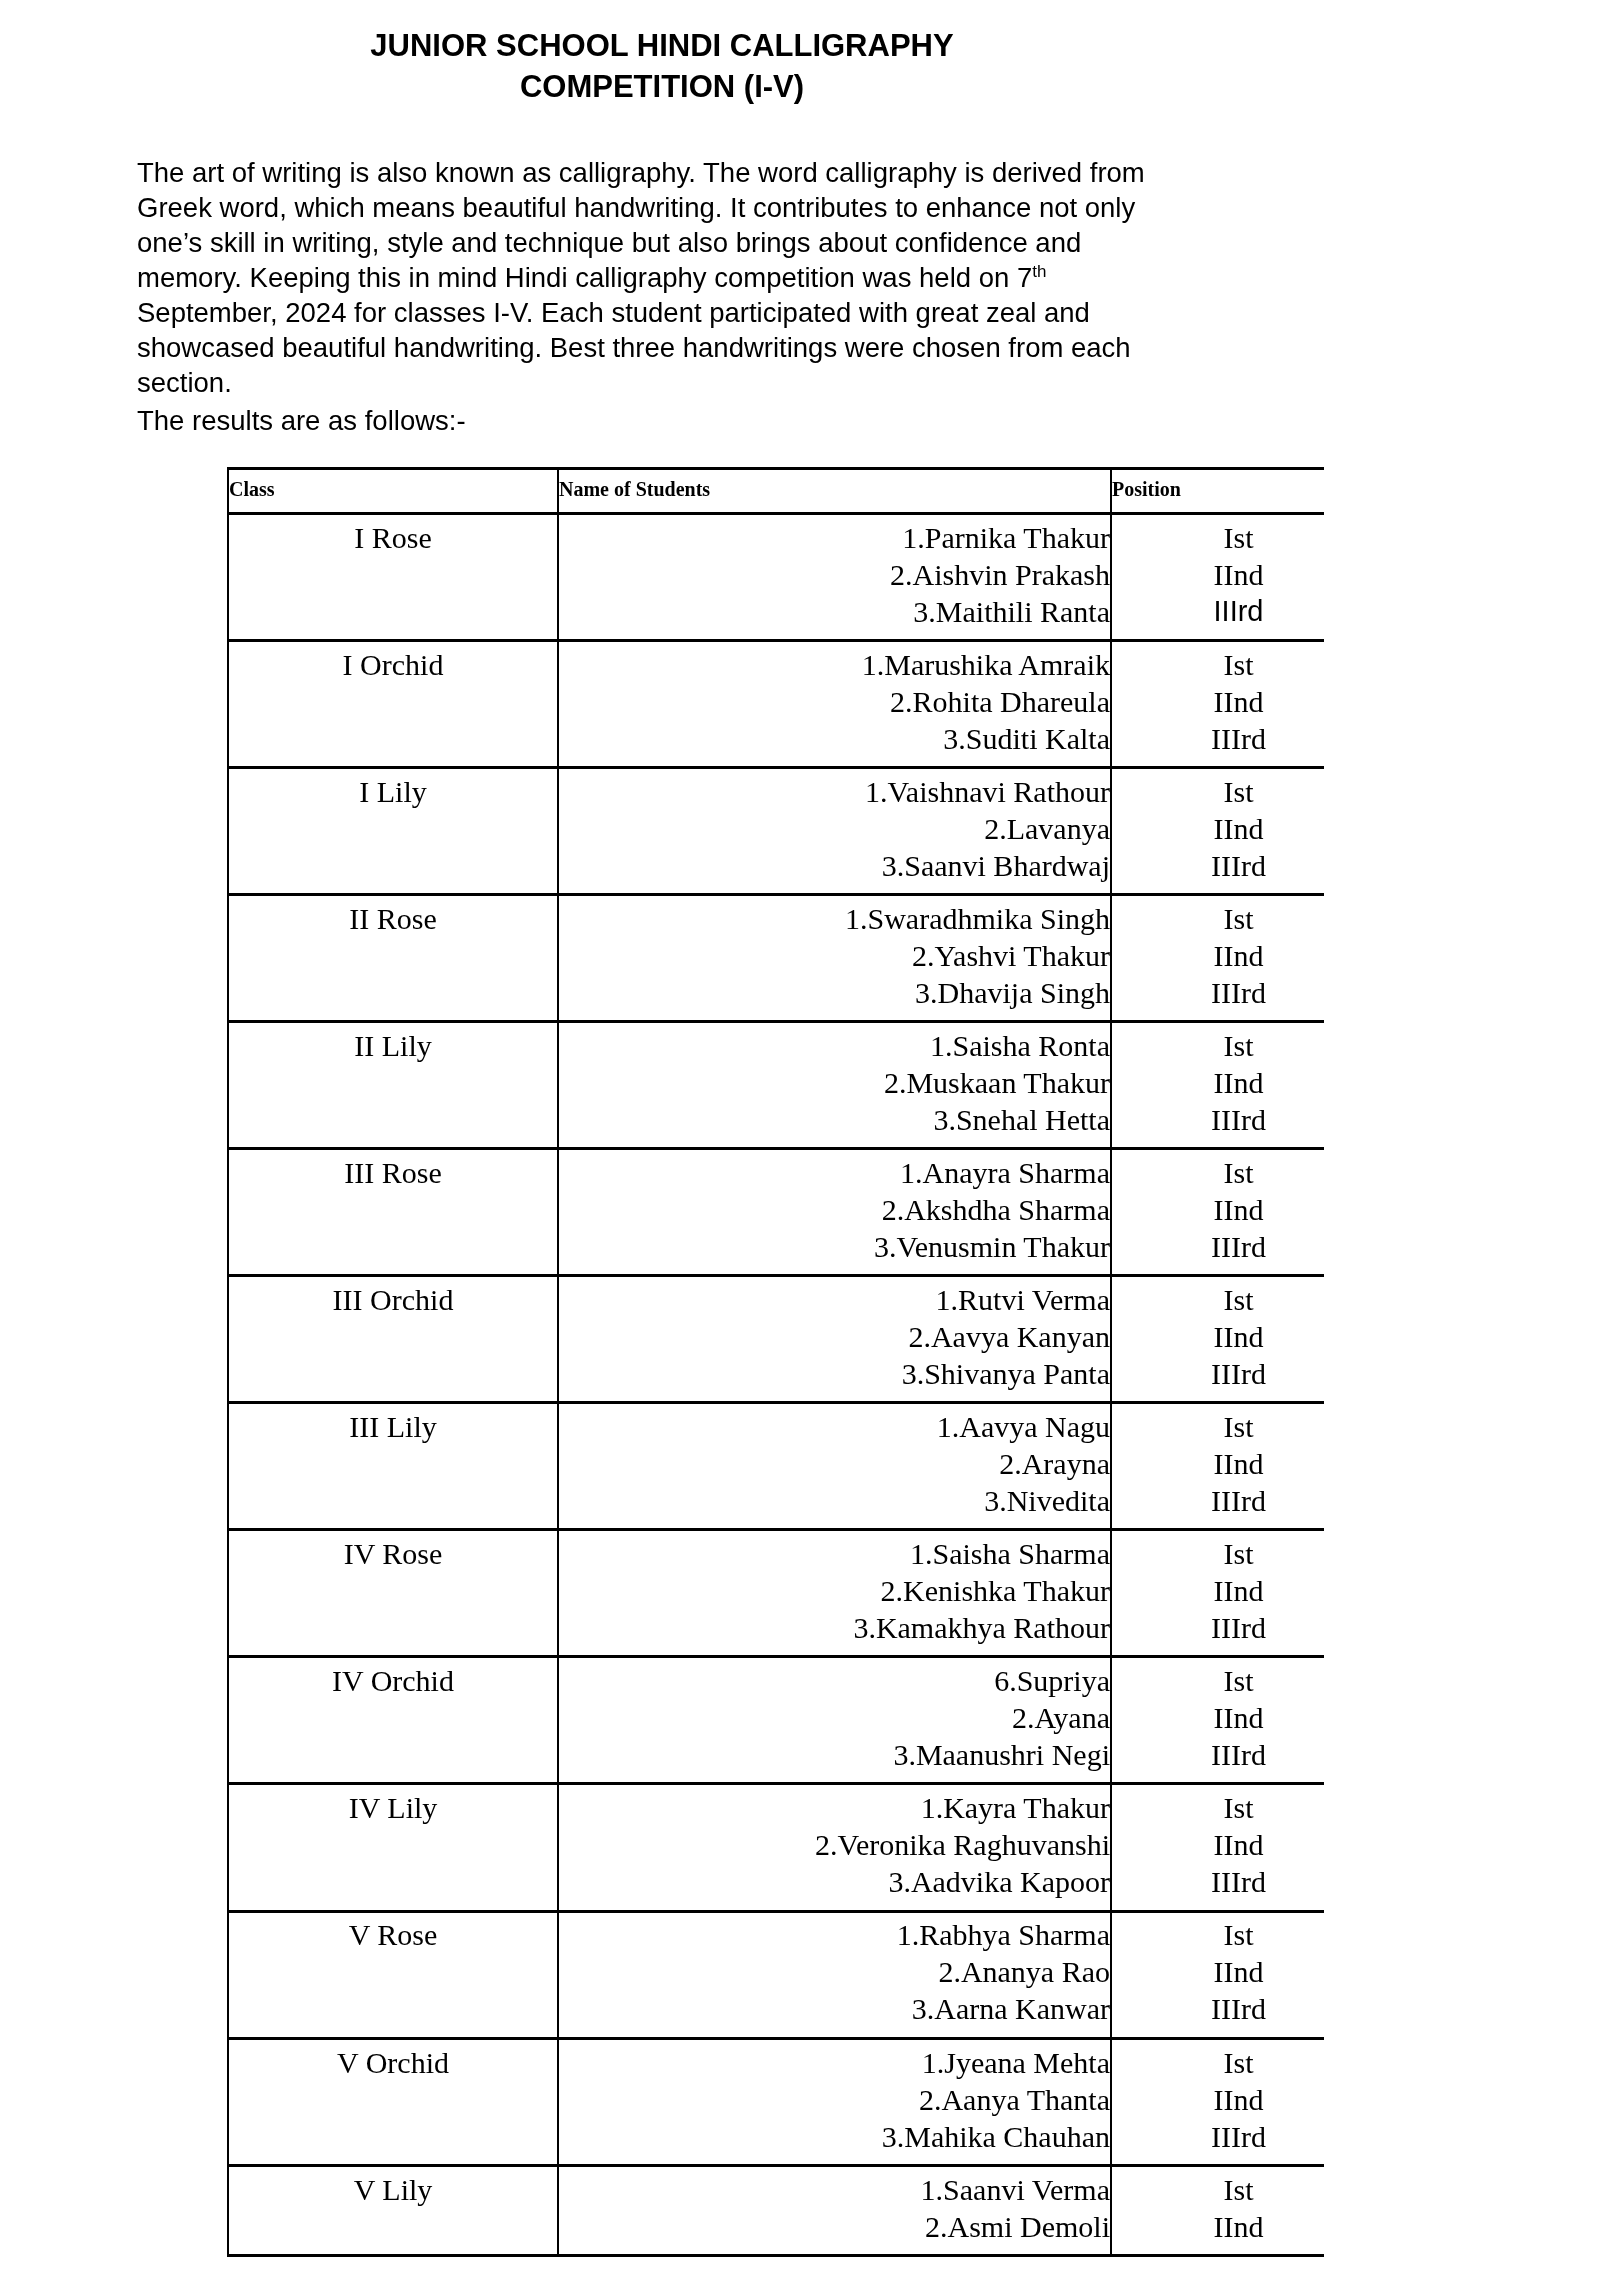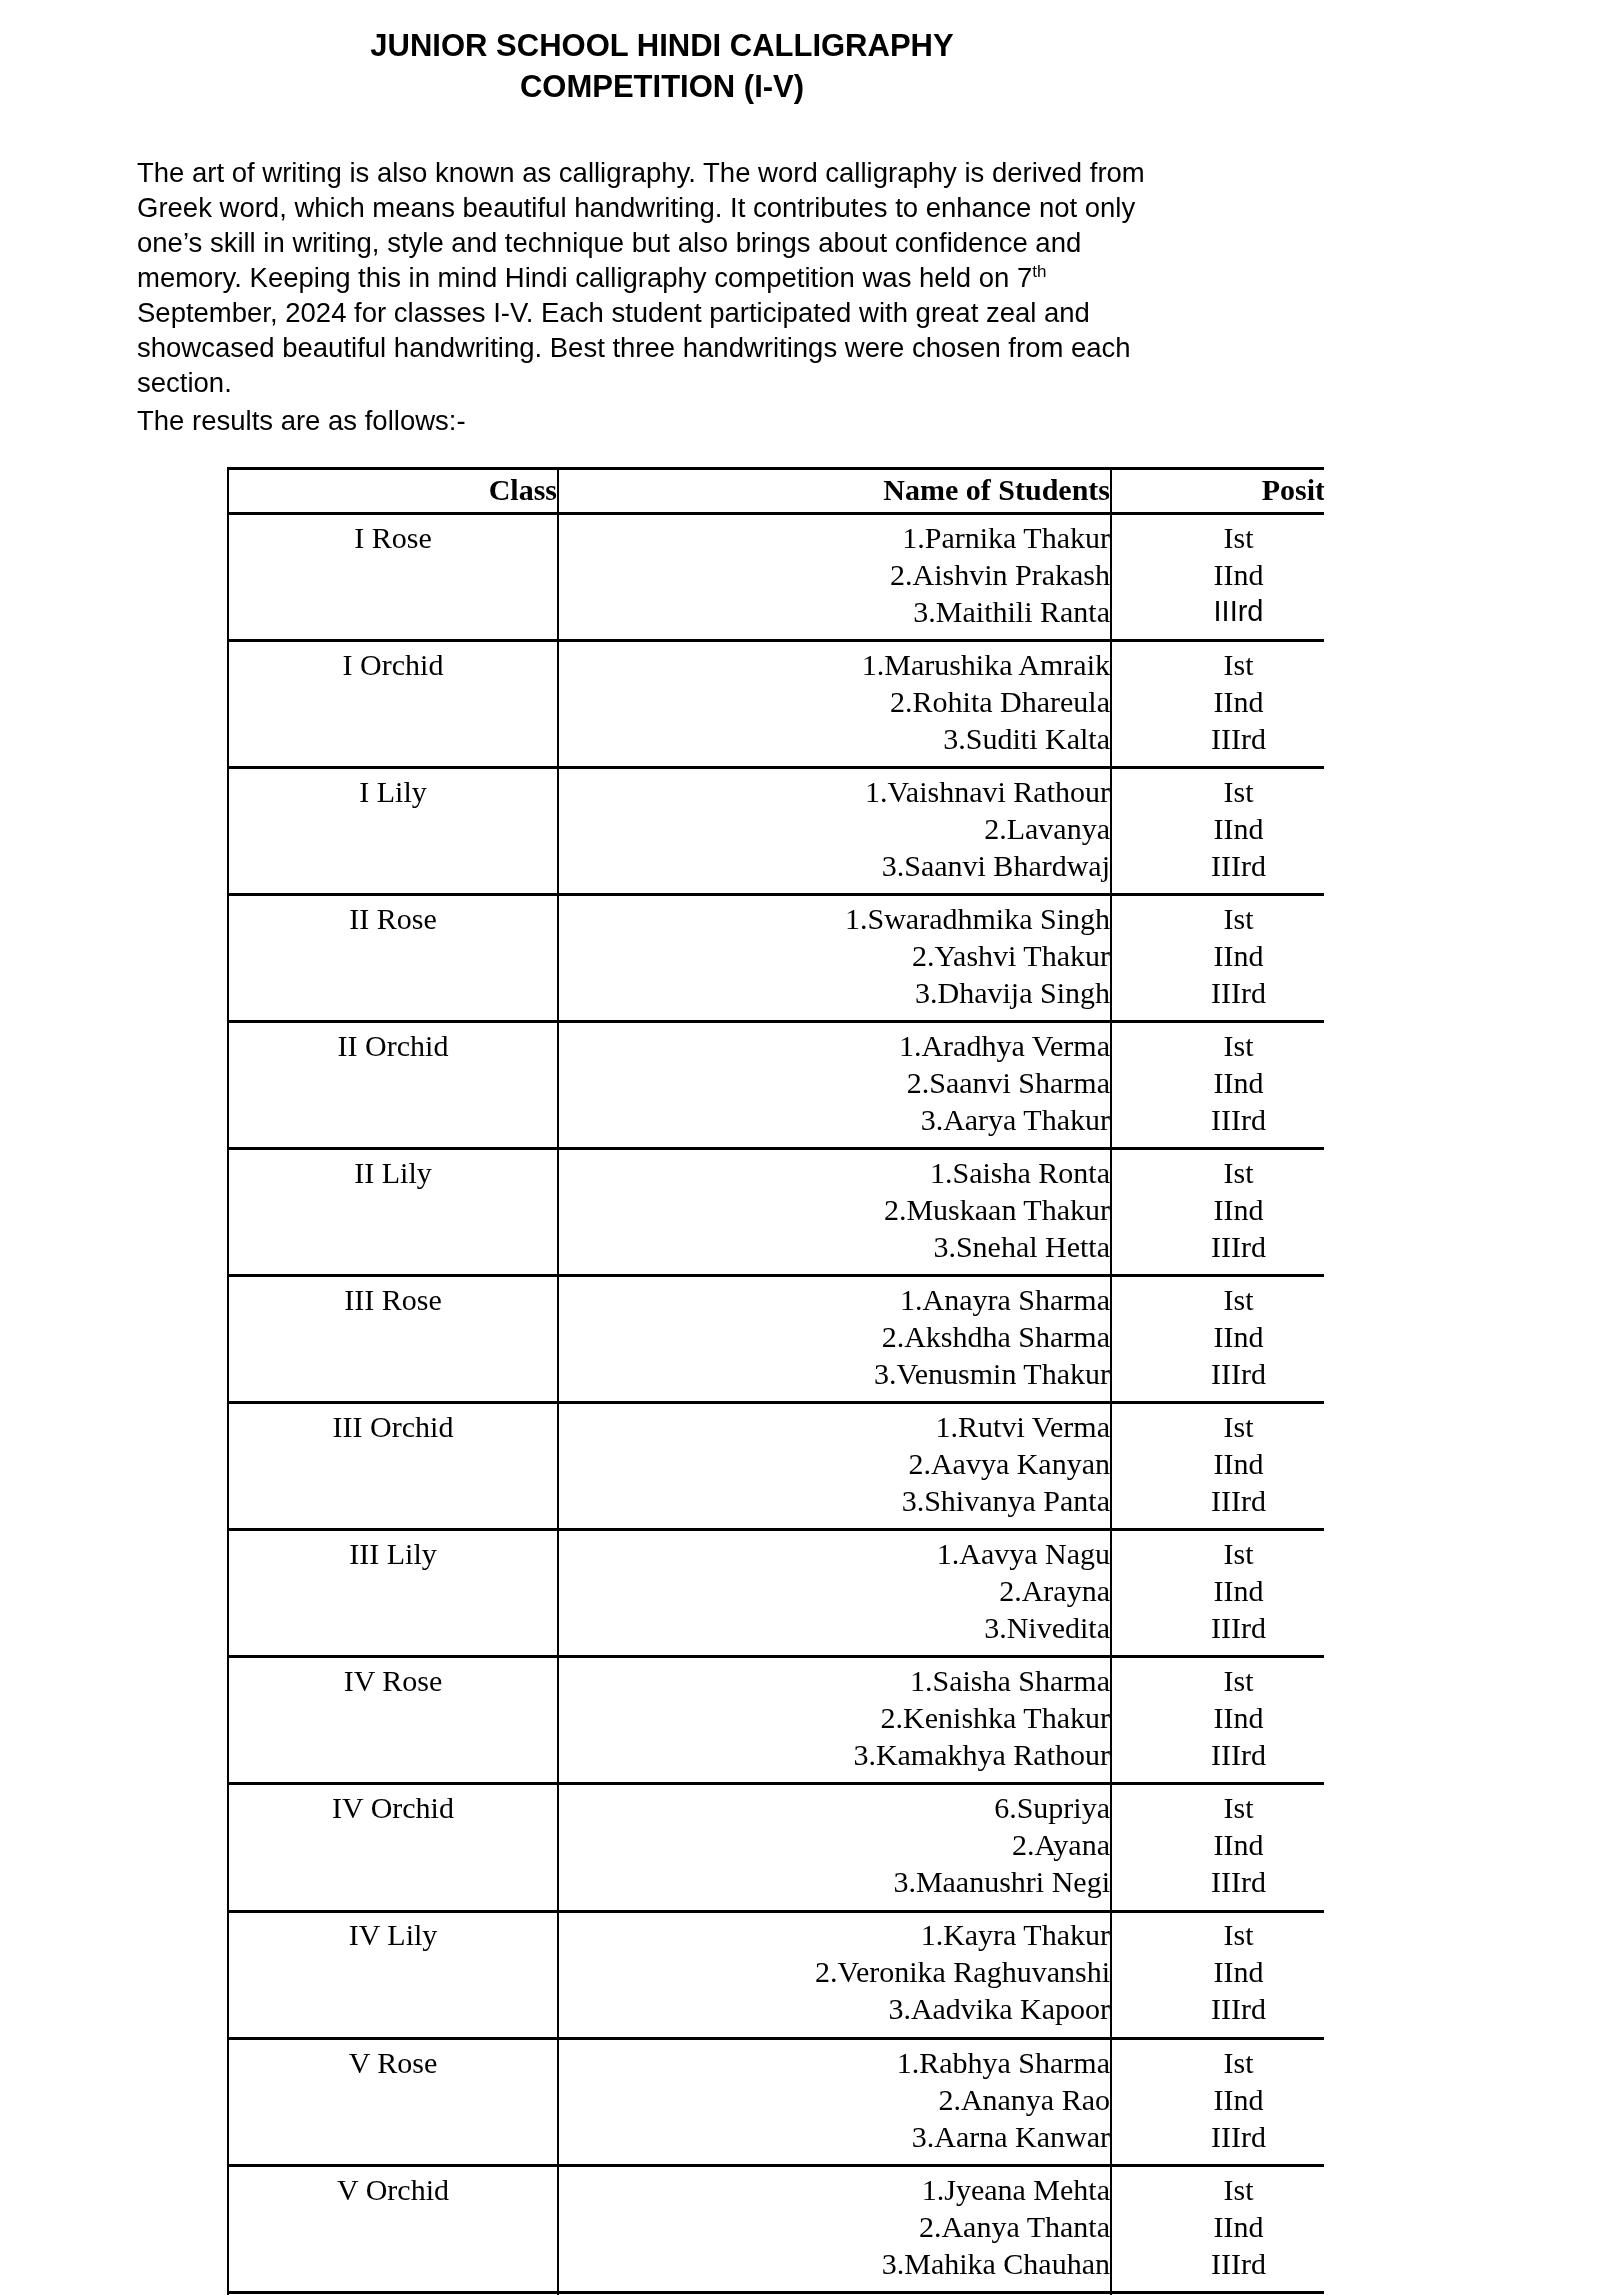--- a/index.html
+++ b/index.html
@@ -60,24 +60,24 @@
   table.results th,
   table.results td {
     border: 2px solid #000000;
     border-top-width: 3.3px;
     border-bottom-width: 3.3px;
     vertical-align: top;
     box-sizing: border-box;
   }
   table.results th {
     font-weight: bold;
-    text-align: right;
+    text-align: left;
     padding: 3.9px 0 5.2px 0;
     line-height: 33px;
-    font-size: 30px;
+    font-size: 20px;
   }
   td.cell-class {
     text-align: center;
     padding: 3.9px 0 9.2px 0;
     line-height: 37px;
   }
   td.cell-names {
     text-align: right;
     padding: 3.9px 0 9.2px 11.8px;
     line-height: 37px;
@@ -167,33 +167,20 @@
               <div class="name-line">2.Yashvi Thakur</div>
               <div class="name-line">3.Dhavija Singh</div>
             </td>
             <td class="cell-position">
               <div class="pos-line">Ist</div>
               <div class="pos-line">IInd</div>
               <div class="pos-line">IIIrd</div>
             </td>
           </tr>
           <tr>
-            <td class="cell-class">II Orchid</td>
-            <td class="cell-names">
-              <div class="name-line">1.Aradhya Verma</div>
-              <div class="name-line">2.Saanvi Sharma</div>
-              <div class="name-line">3.Aarya Thakur</div>
-            </td>
-            <td class="cell-position">
-              <div class="pos-line">Ist</div>
-              <div class="pos-line">IInd</div>
-              <div class="pos-line">IIIrd</div>
-            </td>
-          </tr>
-          <tr>
             <td class="cell-class">II Lily</td>
             <td class="cell-names">
               <div class="name-line">1.Saisha Ronta</div>
               <div class="name-line">2.Muskaan Thakur</div>
               <div class="name-line">3.Snehal Hetta</div>
             </td>
             <td class="cell-position">
               <div class="pos-line">Ist</div>
               <div class="pos-line">IInd</div>
               <div class="pos-line">IIIrd</div>

